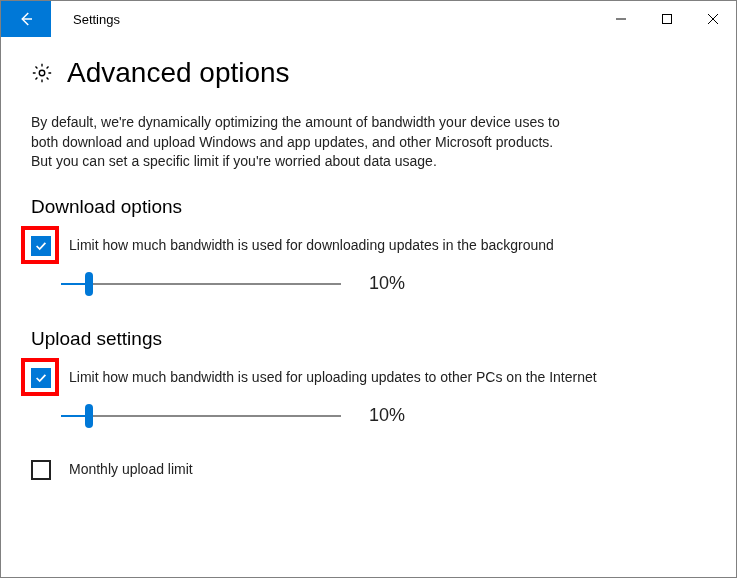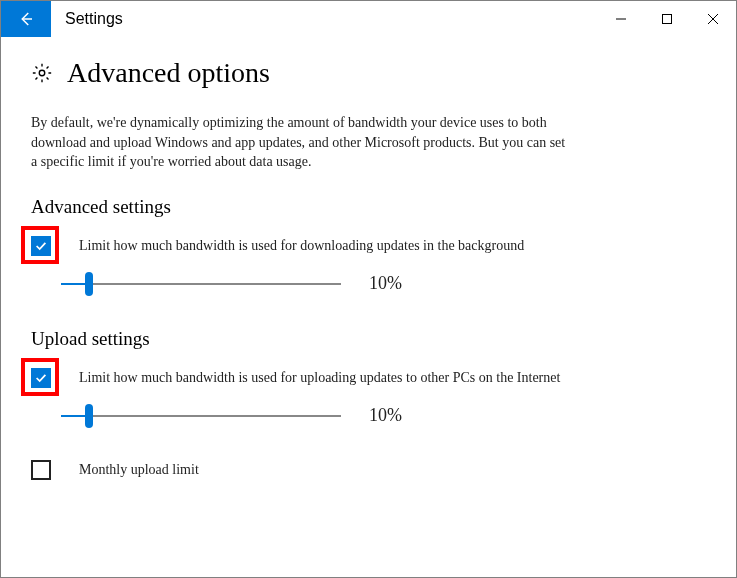--- a/index.html
+++ b/index.html
@@ -35,42 +35,41 @@
       cursor: pointer;
     }
     .back-arrow {
       width: 18px;
       height: 18px;
     }
     .title {
       flex: 1;
       display: flex;
       align-items: center;
-      padding-left: 14px;
-      font-size: 16px;
+      padding-left: 22px;
+      font-size: 13px;
       color: #000;
     }
     .win-controls {
       display: flex;
       align-items: stretch;
     }
     .win-btn {
       width: 46px;
       display: flex;
       align-items: center;
       justify-content: center;
       cursor: pointer;
     }
     .win-btn svg, .win-btn .glyph {
       pointer-events: none;
     }
     .content {
       padding: 20px 20px 0 30px;
       overflow: hidden;
-      font-family: Liberation Serif, serif;
     }
     .heading-row {
       display: flex;
       align-items: center;
       gap: 14px;
       margin-bottom: 24px;
     }
     .gear {
       width: 22px;
       height: 22px;
@@ -89,21 +88,21 @@
     }
     .section-title {
       font-size: 19px;
       font-weight: 400;
       color: #000;
       margin-bottom: 18px;
     }
     .check-row {
       display: flex;
       align-items: flex-start;
-      gap: 28px;
+      gap: 18px;
       margin-bottom: 16px;
       position: relative;
     }
     .highlight-box {
       position: absolute;
       border: 4px solid #ff0000;
       width: 38px;
       height: 38px;
       left: -10px;
       top: -10px;
@@ -219,21 +218,21 @@
       <svg class="gear" viewBox="0 0 24 24" fill="none" stroke="#000" stroke-width="1.5">
         <circle cx="12" cy="12" r="3"></circle>
         <path d="M12 2 L12 5 M12 19 L12 22 M4.9 4.9 L7 7 M17 17 L19.1 19.1 M2 12 L5 12 M19 12 L22 12 M4.9 19.1 L7 17 M17 7 L19.1 4.9"></path>
       </svg>
       <h1 class="page-heading">Advanced options</h1>
     </div>
 
     <p class="intro">By default, we're dynamically optimizing the amount of bandwidth your device uses to both download and upload Windows and app updates, and other Microsoft products. But you can set a specific limit if you're worried about data usage.</p>
 
     <div class="section-block">
-      <h2 class="section-title">Advanced settings</h2>
+      <h2 class="section-title">Download options</h2>
 
       <div class="check-row">
         <div class="highlight-box"></div>
         <div class="checkbox checked">
           <svg class="checkmark" viewBox="0 0 16 16" fill="none" stroke="#fff" stroke-width="2">
               <path d="M3 8 L6.5 11.5 L13 4.5"></path>
             </svg>
         </div>
         <div class="check-label">Limit how much bandwidth is used for downloading updates in the background</div>
       </div>

